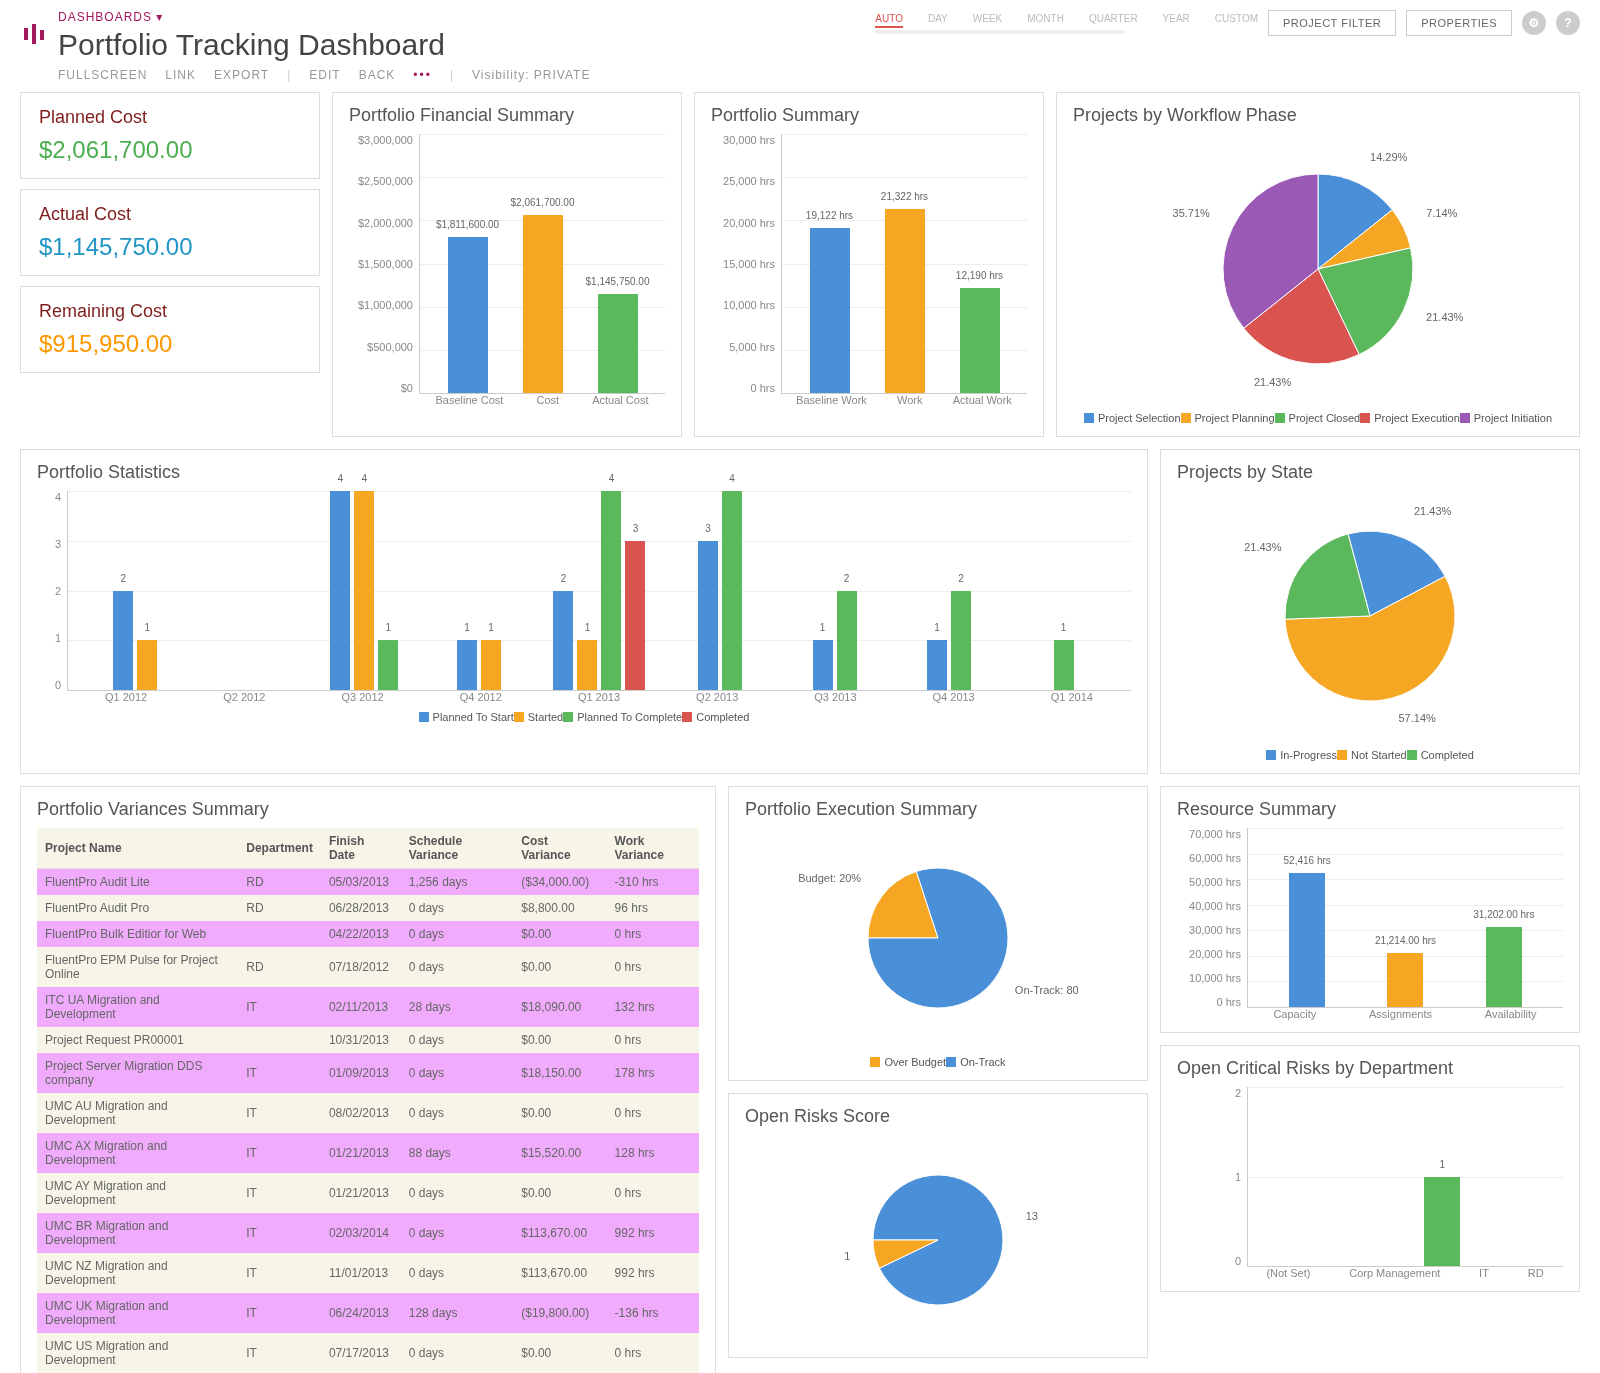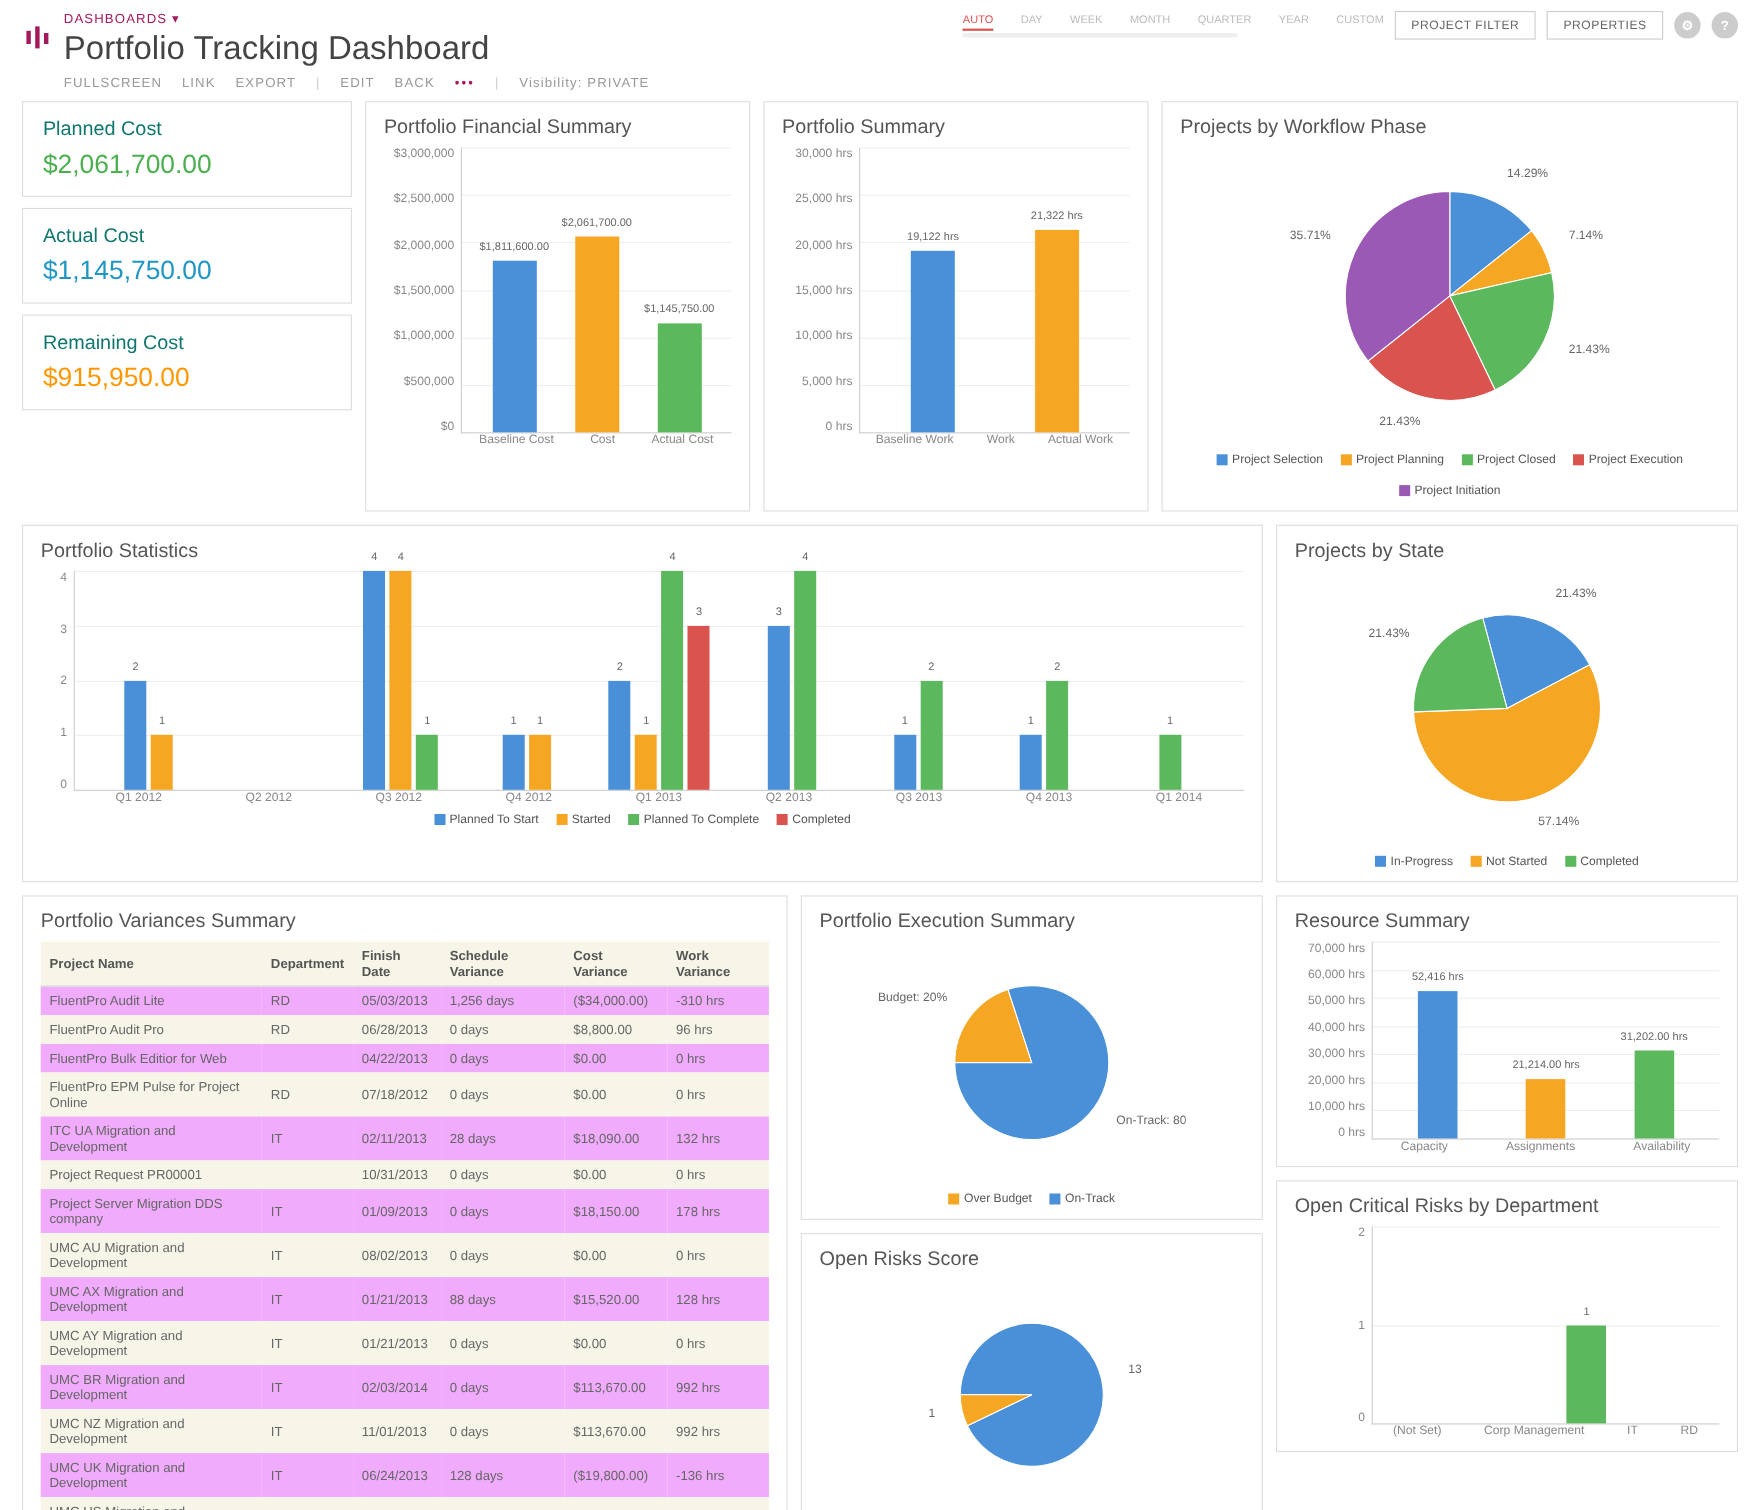--- a/index.html
+++ b/index.html
@@ -21,40 +21,40 @@
 .scale-bar .sc.active { color: #d9534f; border-bottom: 2px solid #d9534f; }
 .scale-line { width: 250px; height: 4px; background: #eee; border-radius: 2px; margin-top:2px;}
 .btn { border: 1px solid #ccc; padding: 6px 14px; font-size: 11px; color: #666; background: #fff; cursor: pointer; letter-spacing: 0.5px; }
 .gear, .help { width: 24px; height: 24px; background: #ccc; border-radius: 50%; color: #fff; display:flex; align-items:center; justify-content:center; font-weight:bold; cursor:pointer; }
 .content { padding: 10px 20px; display: flex; flex-direction: column; gap: 12px; }
 .row { display: flex; gap: 12px; }
 .card { border: 1px solid #ddd; padding: 12px 16px; background: #fff; }
 .card-title { font-size: 18px; font-weight: 400; color: #555; margin-bottom: 8px; }
 .kpi-col { width: 300px; display: flex; flex-direction: column; gap: 10px; }
 .kpi-card { border: 1px solid #ddd; padding: 14px 18px; }
-.kpi-label { font-size: 18px; color: #0f766e; font-weight: 400; margin-bottom: 8px; }
+.kpi-label { font-size: 18px; color: #7f1d1d; font-weight: 400; margin-bottom: 8px; }
 .kpi-value { font-size: 24px; font-weight: 400; }
 .kpi-green { color: #4caf50; }
 .kpi-blue { color: #2196c5; }
 .kpi-orange { color: #ff9800; }
 .chart-card { flex: 1; position: relative; }
 .bar-chart { position: relative; height: 260px; display: flex; }
 .y-axis { display: flex; flex-direction: column; justify-content: space-between; align-items: flex-end; padding-right: 6px; width: 70px; font-size: 11px; color: #888; }
 .plot { flex: 1; position: relative; border-left: 1px solid #ccc; border-bottom: 1px solid #ccc; display: flex; align-items: flex-end; justify-content: space-around; padding: 0 10px; }
 .plot .grid { position: absolute; left: 0; right: 0; border-top: 1px solid #eee; }
 .bar-group { display: flex; gap: 4px; align-items: flex-end; height: 100%; position: relative; z-index: 2; }
 .bar { width: 40px; position: relative; }
 .bar.med { width: 20px; }
 .bar-label { position: absolute; top: -18px; left: 50%; transform: translateX(-50%); font-size: 10px; color: #666; white-space: nowrap; }
 .bar-blue { background: #4a90d9; }
 .bar-orange { background: #f5a623; }
 .bar-green { background: #5cb85c; }
 .bar-red { background: #d9534f; }
 .x-labels { display: flex; justify-content: space-around; padding-left: 70px; margin-top: 0; font-size: 11px; color: #888; align-items: center; }
-.legend { display: flex; justify-content: center; gap: 16px; font-size: 11px; margin-top: 8px; flex-wrap: wrap; }
+.legend { display: flex; justify-content: center; gap: 0; font-size: 11px; margin-top: 8px; flex-wrap: wrap; }
 .legend-item { display: flex; align-items: center; gap: 4px; color: #555; }
 .legend-sw { width: 10px; height: 10px; }
 .pie-container { display: flex; justify-content: center; padding: 10px 0; }
 svg .pie-lbl { font-size: 11px; fill: #666; }
 .table-card { flex: 1; }
 table { width: 100%; border-collapse: collapse; font-size: 12px; }
 thead th { text-align: left; padding: 6px 8px; font-weight: bold; color: #555; border-bottom: 1px solid #ddd; background: #f7f5e8; }
 tbody td { padding: 6px 8px; color: #666; border-bottom: 0; }
 tbody tr { background: #f0abfc; }
 tbody tr:nth-child(even) { background: #f7f5e8; }
@@ -191,20 +191,25 @@
             <div class="bar-group">
               <div class="bar bar-blue" style="width: 40px; height: 63.7%;">
                 <div class="bar-label">19,122 hrs</div>
               </div>
             </div>
             <div class="bar-group">
               <div class="bar bar-orange" style="width: 40px; height: 71.1%;">
                 <div class="bar-label">21,322 hrs</div>
               </div>
             </div>
+            <div class="bar-group">
+              <div class="bar bar-green" style="width: 40px; height: 40.6%;">
+                <div class="bar-label">12,190 hrs</div>
+              </div>
+            </div>
           </div>
         </div>
       <div class="x-labels" style="padding-left: 70px;">
           <span>Baseline Work</span>
           <span>Work</span>
           <span>Actual Work</span>
         </div>
     </div>
 
     <div class="card chart-card" style="flex:1;">

